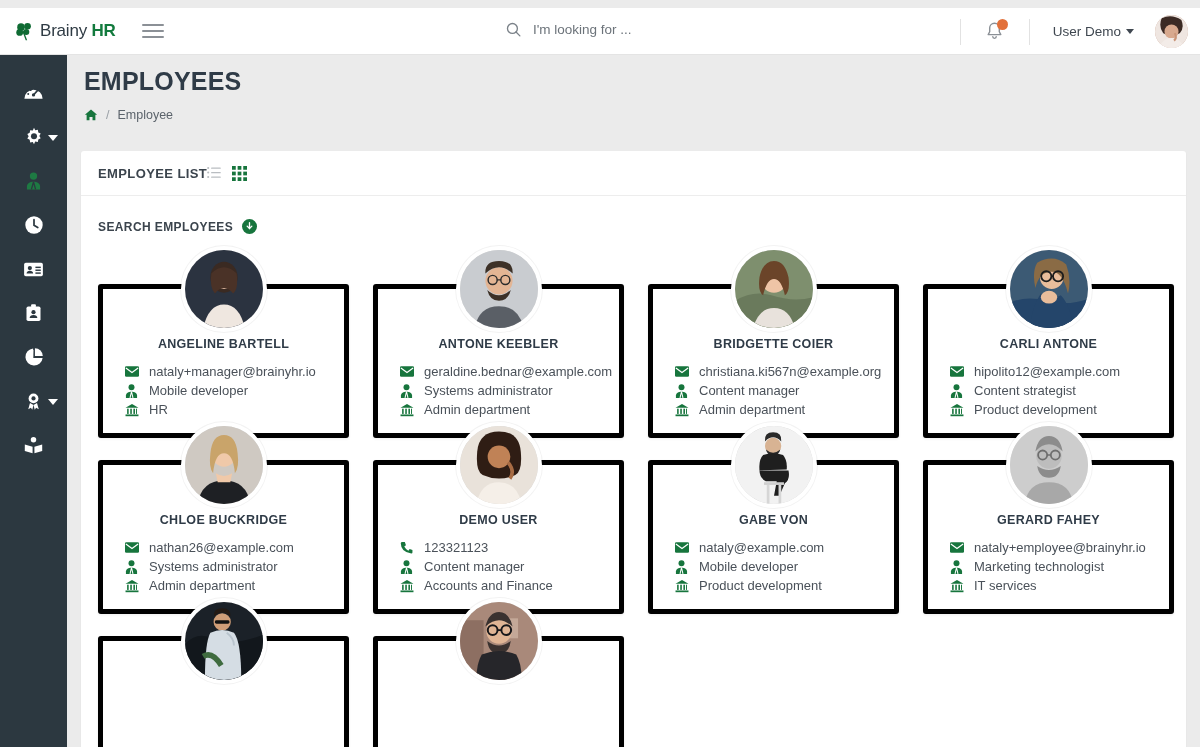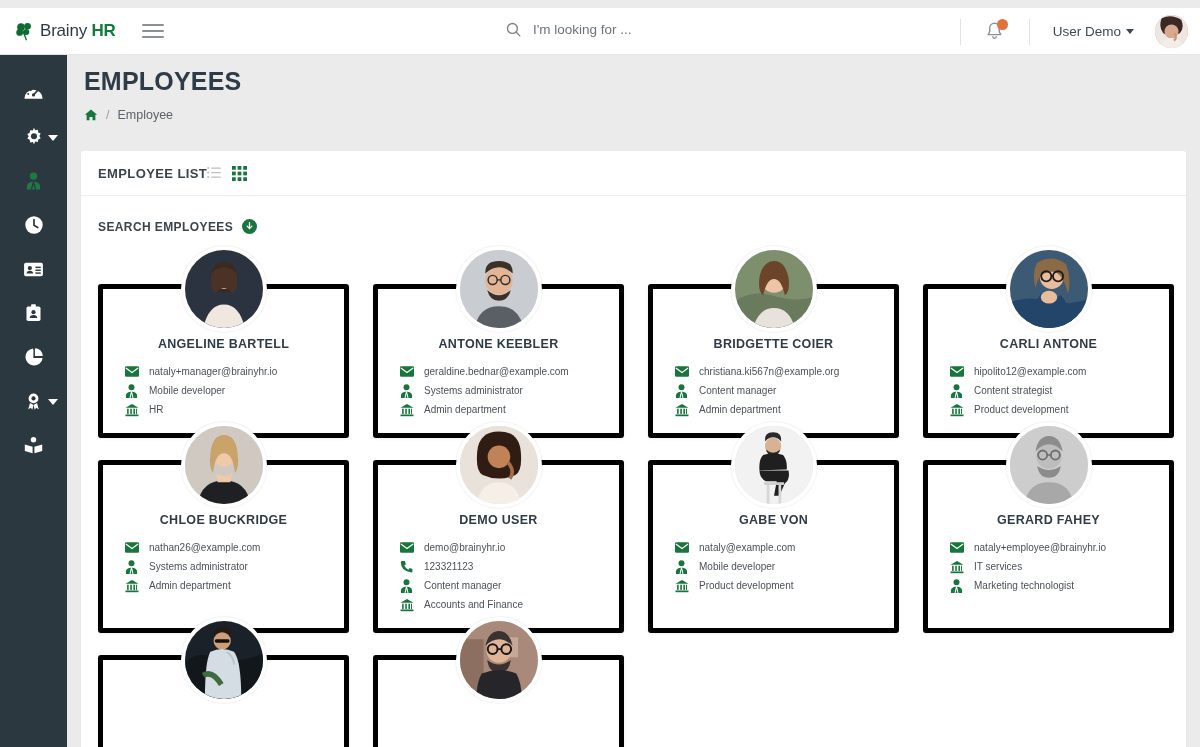--- a/index.html
+++ b/index.html
@@ -172,21 +172,21 @@
     background: #d7d7d7;
   }
   .emp-avatar svg { display: block; width: 100%; height: 100%; }
   .emp-name {
     text-align: center; font-size: 12.5px; font-weight: 700;
     color: #2f3b47; letter-spacing: 0.3px; margin-bottom: 11px;
   }
   .emp-rows { padding: 0 0 0 21px; }
   .emp-row {
     display: flex; align-items: center; gap: 10px;
-    height: 19px; font-size: 10px; color: #4a5159;
+    height: 19px; font-size: 13px; color: #4a5159;
     white-space: nowrap;
   }
   .emp-row .ic { width: 15px; display: flex; justify-content: center; flex: 0 0 15px; }
 </style>
 </head>
 <body>
 
 <div class="topbar">
 
   <div class="brand">
@@ -634,29 +634,20 @@
             <path d="M43 6 q22 0 24 22 q2 22 -6 26 q-18 8 -36 0 q-8 -4 -6 -26 q2 -22 24 -22z" fill="#2f1d14"></path>
             <circle cx="43" cy="34" r="12.5" fill="#c08256"></circle>
             <path d="M18 86 q5 -24 25 -24 q20 0 25 24z" fill="#f5efe8"></path>
             <path d="M53 40 q8 10 2 18" stroke="#a86c44" stroke-width="4" fill="none"></path>
           </svg>
         </div>
         <div class="emp-name">DEMO USER</div>
         <div class="emp-rows">
           <div class="emp-row">
             <span class="ic">
-                <svg width="14" height="11" viewBox="0 0 16 12">
-                  <rect width="16" height="12" rx="1.5" fill="#17753d"></rect>
-                  <path d="M1 2 L8 7.2 L15 2" stroke="#fff" stroke-width="1.4" fill="none"></path>
-                </svg>
-              </span>
-            <span>demo@brainyhr.io</span>
-          </div>
-          <div class="emp-row">
-            <span class="ic">
                 <svg width="13" height="13" viewBox="0 0 14 14">
                   <path d="M2.6 1.2 L5.2 1.2 L6.4 4.6 L4.6 6 q1.6 3.2 4.4 4.4 L10.4 8.6 L13.4 9.8 V12.4 q0 1 -1.2 1 Q1 12 0.8 2.4 q0 -1.2 1.8 -1.2z" fill="#17753d"></path>
                 </svg>
               </span>
             <span>123321123</span>
           </div>
           <div class="emp-row">
             <span class="ic">
                 <svg width="13" height="14" viewBox="0 0 14 15">
                   <circle cx="7" cy="3.4" r="3.2" fill="#17753d"></circle>
@@ -752,40 +743,40 @@
             <span class="ic">
                 <svg width="14" height="11" viewBox="0 0 16 12">
                   <rect width="16" height="12" rx="1.5" fill="#17753d"></rect>
                   <path d="M1 2 L8 7.2 L15 2" stroke="#fff" stroke-width="1.4" fill="none"></path>
                 </svg>
               </span>
             <span>nataly+employee@brainyhr.io</span>
           </div>
           <div class="emp-row">
             <span class="ic">
+                <svg width="13" height="14" viewBox="0 0 14 15">
+                  <circle cx="7" cy="3.4" r="3.2" fill="#17753d"></circle>
+                  <path d="M1 15v-2.6c0-2.6 2.7-4.2 6-4.2s6 1.6 6 4.2V15z" fill="#17753d"></path>
+                  <path d="M7 8.2 L5.4 15 M7 8.2 L8.6 15" stroke="#fff" stroke-width="1.1"></path>
+                </svg>
+              </span>
+            <span>Marketing technologist</span>
+          </div>
+          <div class="emp-row">
+            <span class="ic">
                 <svg width="14" height="14" viewBox="0 0 16 15">
                   <path d="M8 0.6 L15.4 5 H0.6z" fill="#17753d"></path>
                   <rect x="2.4" y="6" width="1.8" height="6" fill="#17753d"></rect>
                   <rect x="6" y="6" width="1.8" height="6" fill="#17753d"></rect>
                   <rect x="9.6" y="6" width="1.8" height="6" fill="#17753d"></rect>
                   <rect x="12.6" y="6" width="1.1" height="6" fill="#17753d"></rect>
                   <rect x="0.6" y="12.6" width="14.8" height="2" fill="#17753d"></rect>
                 </svg>
               </span>
             <span>IT services</span>
-          </div>
-          <div class="emp-row">
-            <span class="ic">
-                <svg width="13" height="14" viewBox="0 0 14 15">
-                  <circle cx="7" cy="3.4" r="3.2" fill="#17753d"></circle>
-                  <path d="M1 15v-2.6c0-2.6 2.7-4.2 6-4.2s6 1.6 6 4.2V15z" fill="#17753d"></path>
-                  <path d="M7 8.2 L5.4 15 M7 8.2 L8.6 15" stroke="#fff" stroke-width="1.1"></path>
-                </svg>
-              </span>
-            <span>Marketing technologist</span>
           </div>
         </div>
       </div>
 
       <div class="emp-card">
         <div class="emp-avatar">
           <svg viewBox="0 0 86 86">
               <rect width="86" height="86" fill="#1b2128"></rect>
             <path d="M0 46 q14 -14 30 -6 q22 10 56 -4 V86 H0z" fill="#12171c"></path>
             <circle cx="41" cy="22" r="9.5" fill="#cf9d77"></circle>

